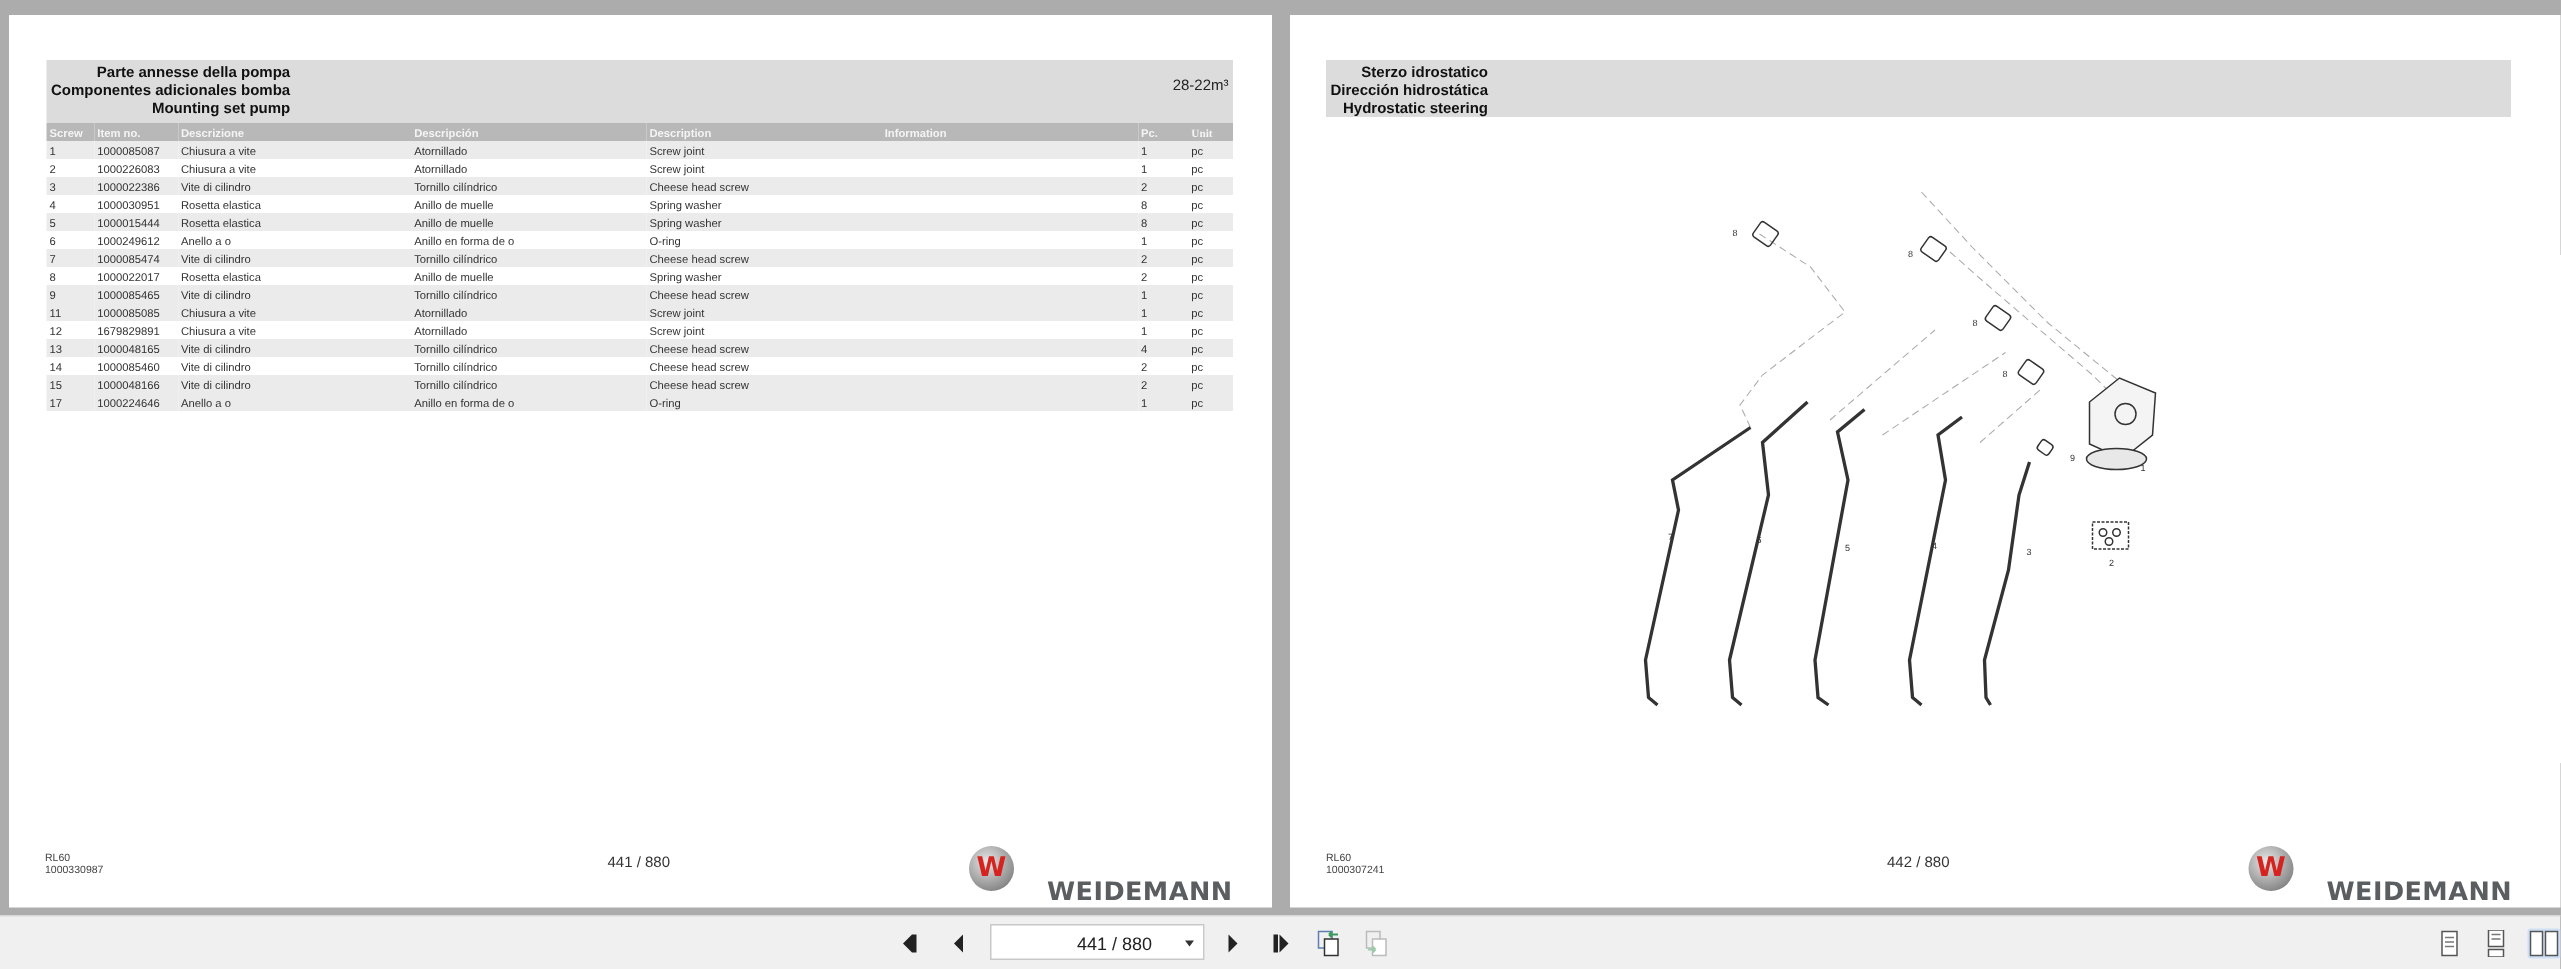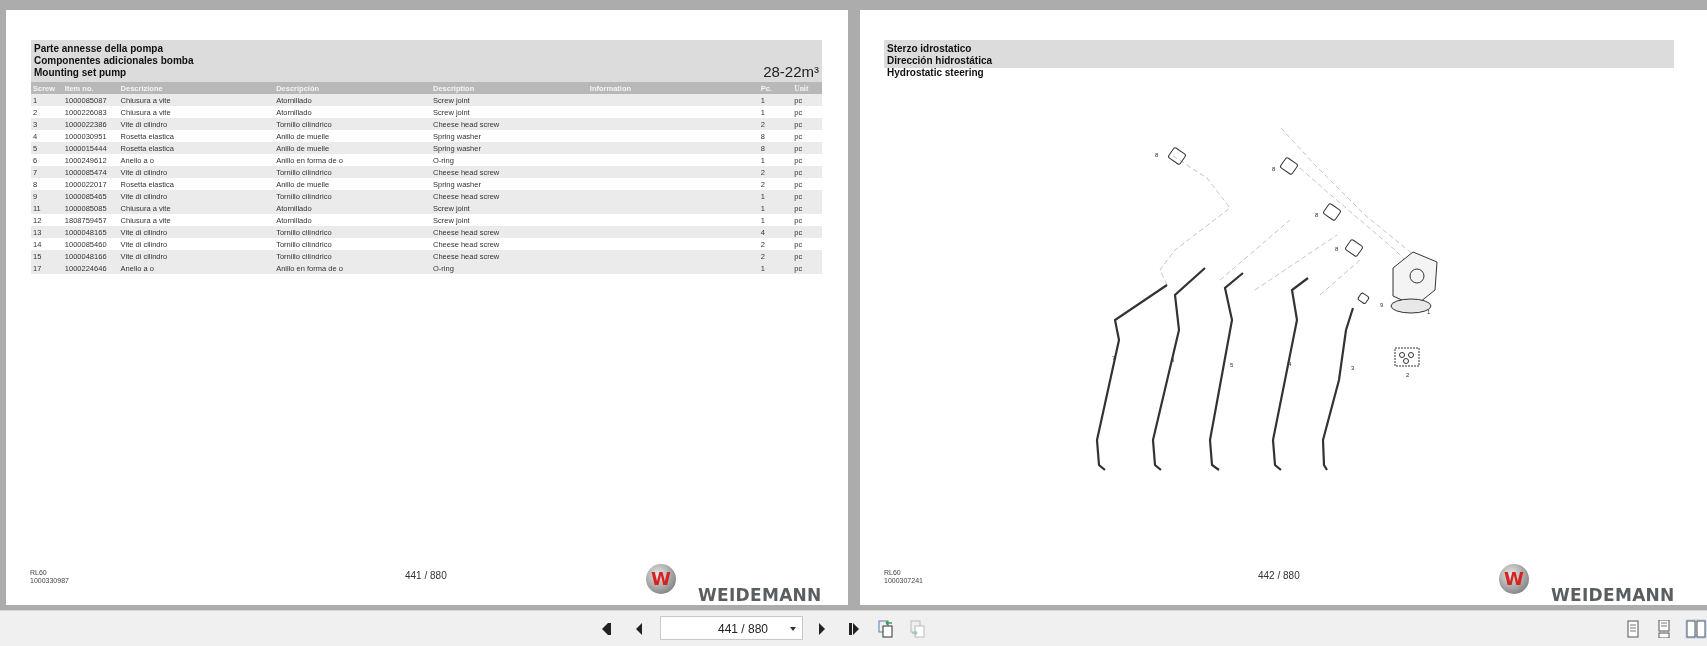--- a/index.html
+++ b/index.html
@@ -1,25 +1,25 @@
 <!DOCTYPE html>
 <html><head>
 <meta charset="utf-8">
 <style>
   html,body{margin:0;padding:0;}
   body{width:1707px;height:646px;background:#acacac;position:relative;overflow:hidden;font-family:"Liberation Sans",sans-serif;color:#222;}
   .page{position:absolute;background:#fff;top:10px;height:595px;}
   #page-left{left:6px;width:842px;}
   #page-right{left:860px;width:860px;}
-  .hdr{position:absolute;background:#dcdcdd;}
+  .hdr{position:absolute;background:#dcdcdd;text-align:right;}
   .hdr .t{font-size:10px;font-weight:bold;line-height:12px;color:#111;}
   #page-left .hdr{left:25px;top:30px;width:791px;height:42px;padding:0;}
   #page-left .hdr .titles{position:absolute;left:3px;top:3px;}
-  #page-left .hdr .model{position:absolute;right:3px;bottom:2px;font-size:15px;color:#222;}
-  #page-right .hdr{left:24px;top:30px;width:790px;height:28px;}
+  #page-left .hdr .model{position:absolute;right:3px;bottom:19px;font-size:10px;color:#222;}
+  #page-right .hdr{left:24px;top:30px;width:790px;height:38px;}
   #page-right .hdr .titles{position:absolute;left:3px;top:3px;}
   table.parts{position:absolute;left:25px;top:72px;width:791px;border-collapse:collapse;font-size:7.5px;}
   table.parts th{background:#b8b8b9;color:#f4f4f4;font-weight:bold;text-align:left;height:12px;padding:0 2px;font-size:7.5px;}
   table.parts td{height:12px;padding:0 2px;color:#333;white-space:nowrap;}
   table.parts tr.odd td{background:#ebebec;}
   table.parts tr.even td{background:#fff;}
   .c-item{width:28px;}.c-no{width:52px;}.c-it{width:154px;}.c-es{width:155px;}.c-en{width:155px;}.c-info{width:170px;}.c-pc{width:30px;}.c-unit{width:26px;font-family:Liberation Serif, serif;}
   .foot-meta{position:absolute;font-size:7px;line-height:8px;color:#444;}
   .foot-page{position:absolute;font-size:10px;color:#333;}
   .logo{position:absolute;display:flex;align-items:center;}
@@ -156,21 +156,21 @@
           <td>1000085085</td>
           <td>Chiusura a vite</td>
           <td>Atornillado</td>
           <td>Screw joint</td>
           <td></td>
           <td>1</td>
           <td>pc</td>
         </tr>
         <tr class="even">
           <td>12</td>
-          <td>1808759457</td>
+          <td>1679829891</td>
           <td>Chiusura a vite</td>
           <td>Atornillado</td>
           <td>Screw joint</td>
           <td></td>
           <td>1</td>
           <td>pc</td>
         </tr>
         <tr class="odd">
           <td>13</td>
           <td>1000048165</td>

